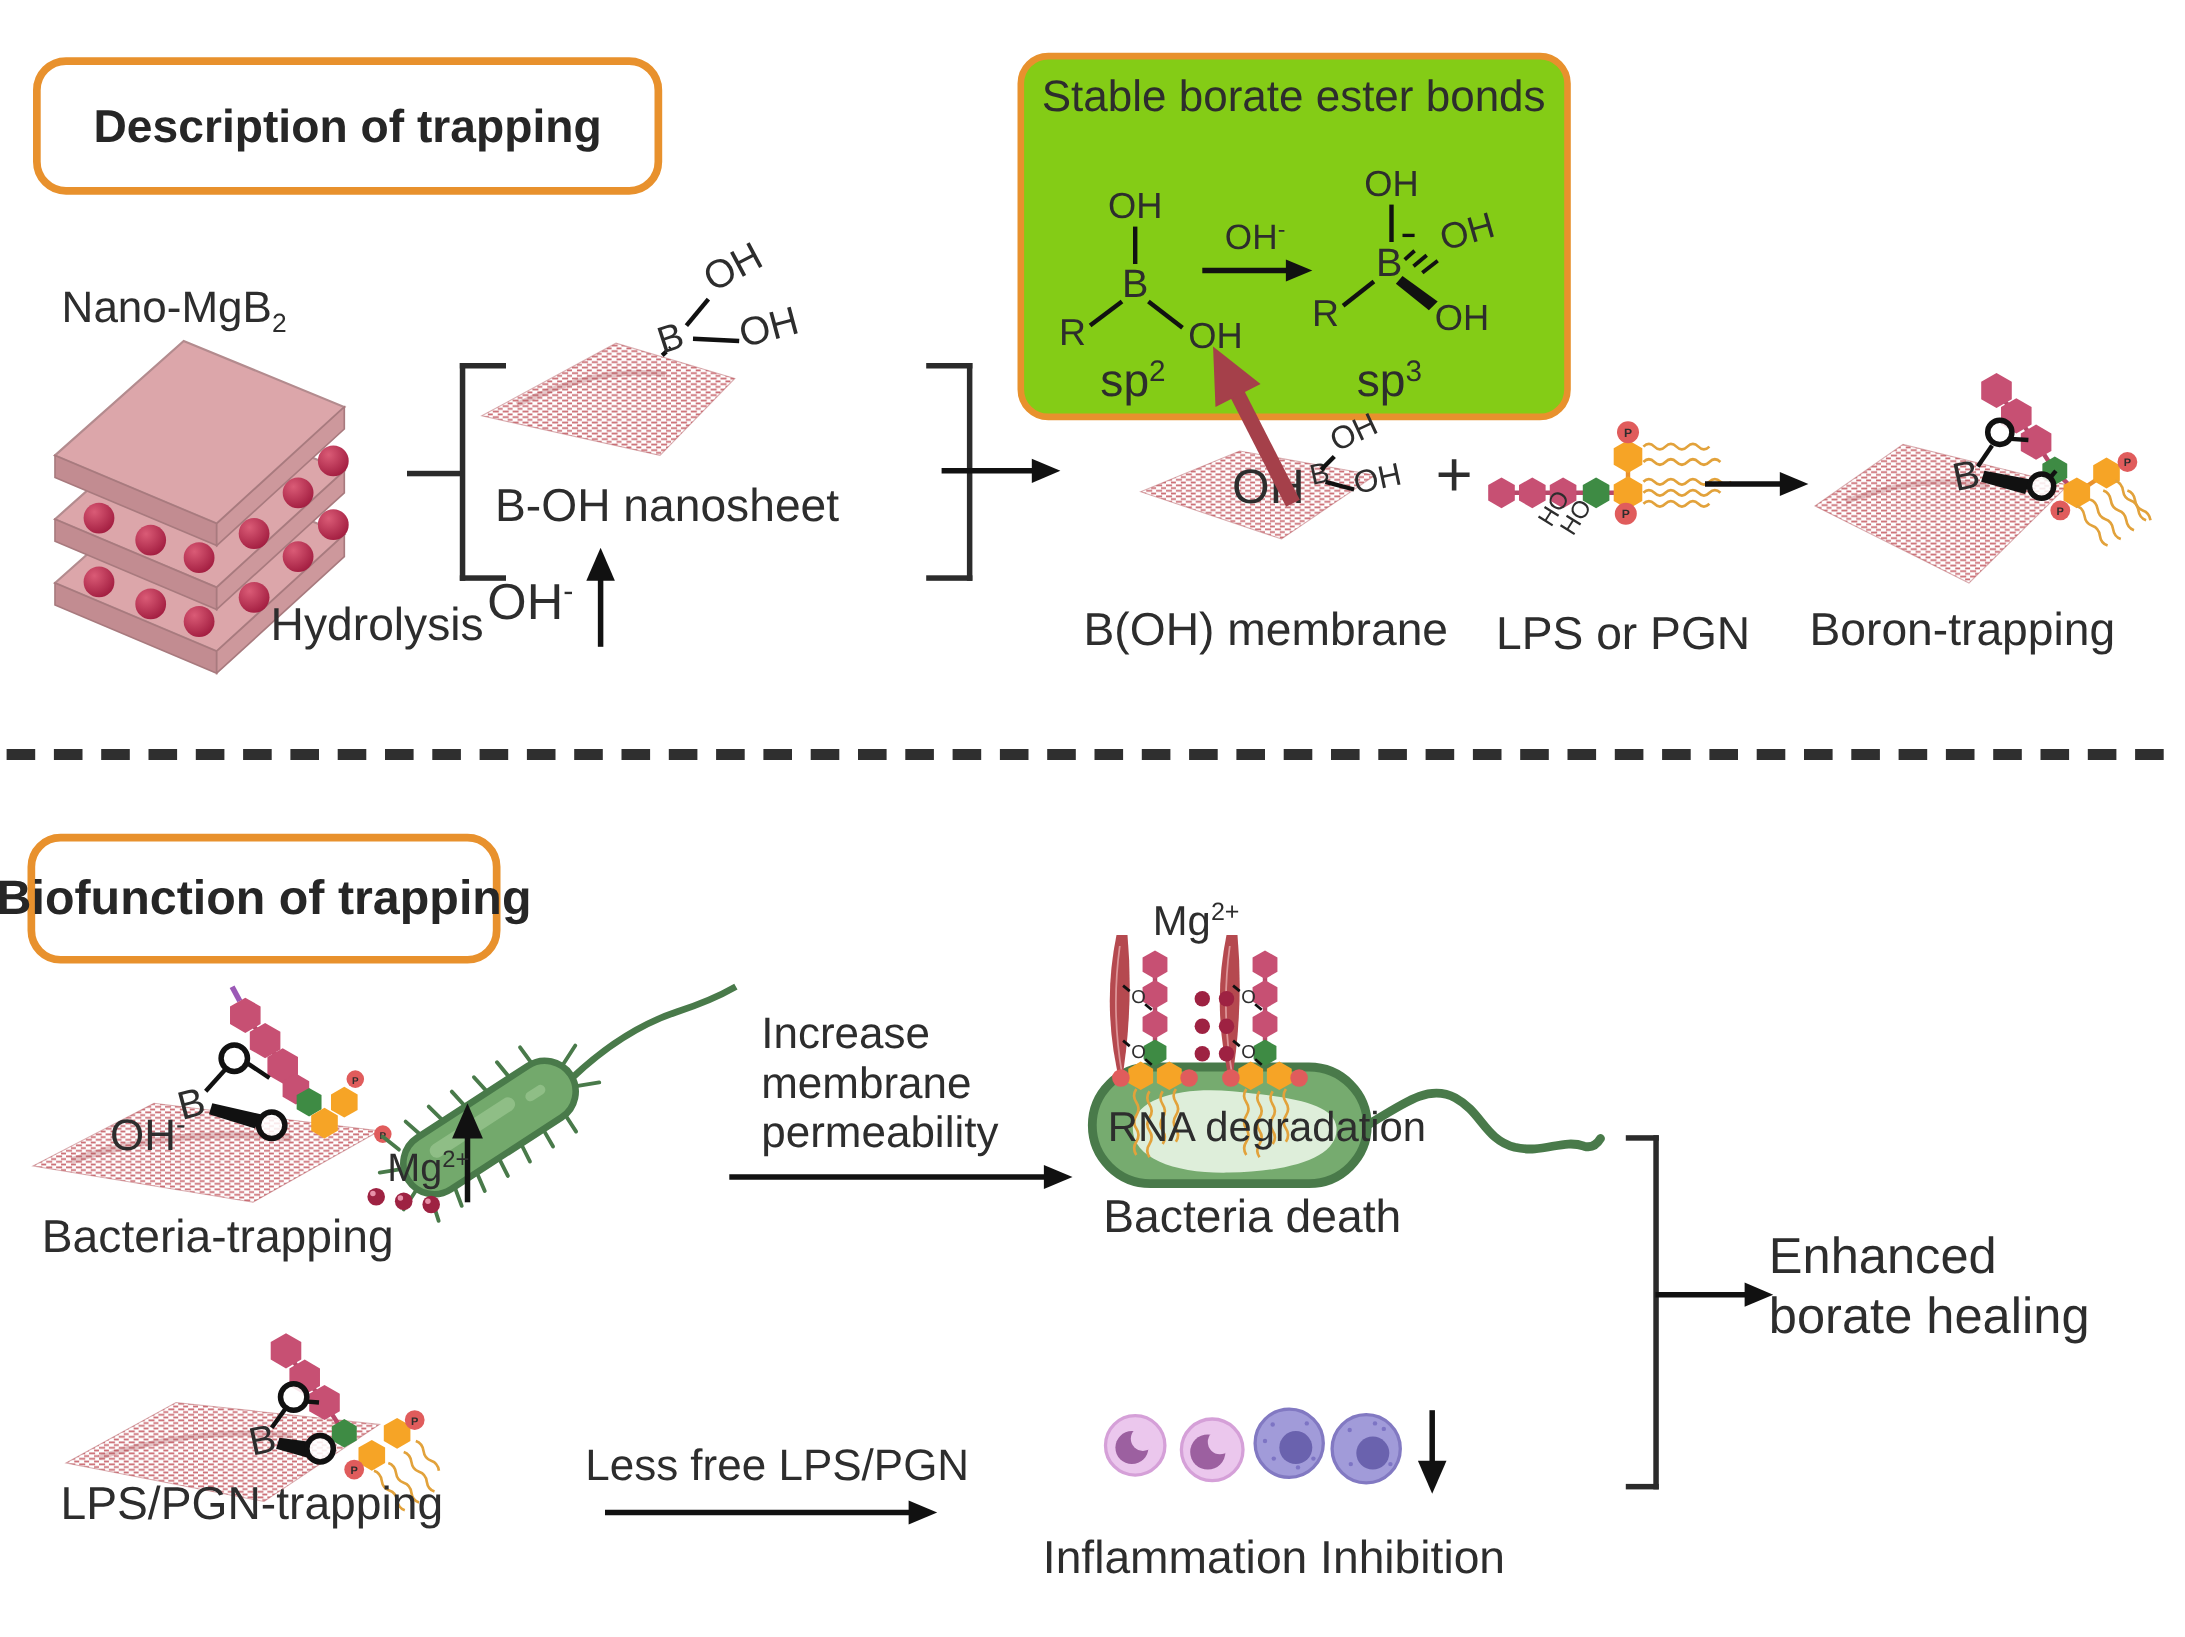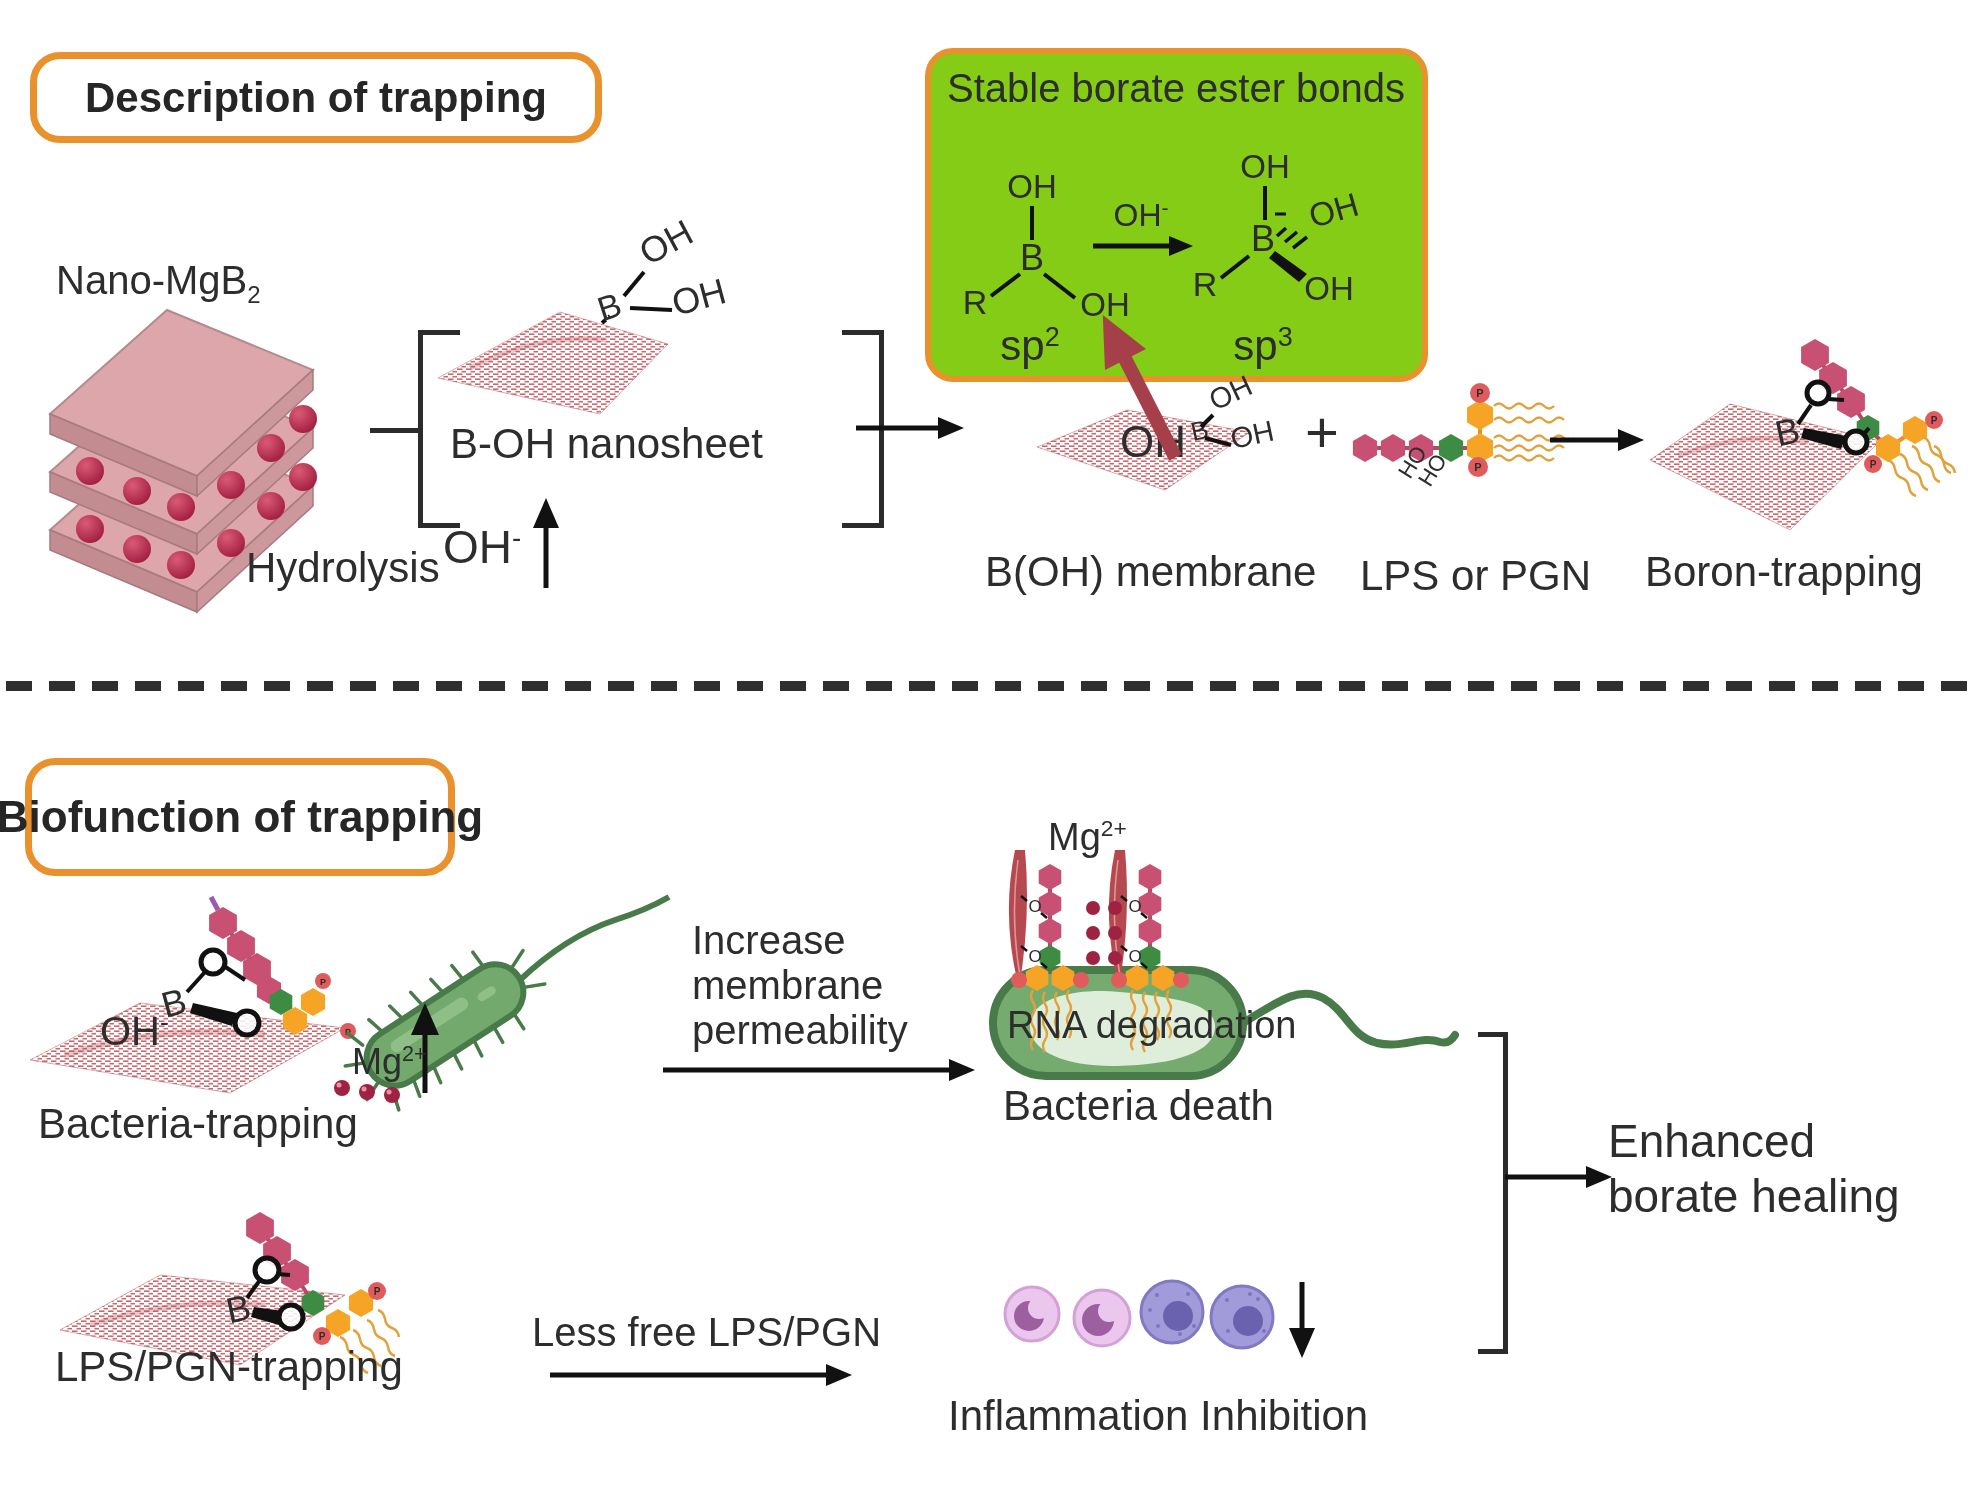--- a/index.html
+++ b/index.html
@@ -20,21 +20,21 @@
   svg text{font-family:"Liberation Sans",sans-serif;fill:#2d2d2d;}
   .tail{stroke:#E2A23B;stroke-width:2.4;fill:none;}
   .bond{stroke:#111;stroke-width:4;fill:none;}
   .spike{stroke:#497A4A;stroke-width:3.5;stroke-linecap:round;}
 </style>
 </head>
 <body>
 
 <div class="canvas">
 
-  <div class="title-box" style="left:30px;top:52px;width:572px;height:91px;">
+  <div class="title-box" style="left:30px;top:52px;width:572px;height:125px;">
     <span class="t">Description of trapping</span>
   </div>
 
   <div class="lbl" style="left:56px;top:258px;font-size:40px;">
     <span>Nano-MgB</span><sub>2</sub>
   </div>
 
   <svg class="abs" style="left:45px;top:296px;" width="335" height="330" viewBox="0 0 335 330">
     <defs>
       <g id="plate">
@@ -79,21 +79,21 @@
     <g>
       <line x1="172" y1="95" x2="180" y2="88" class="bond" stroke-dasharray="5 4"></line>
       <text x="183" y="90" font-size="34" text-anchor="middle" transform="rotate(-18 183 90)">B</text>
       <line x1="194" y1="68" x2="214" y2="44" class="bond"></line>
       <text x="218" y="38" font-size="36" transform="rotate(-28 218 38)">OH</text>
       <line x1="200" y1="80" x2="242" y2="82" class="bond"></line>
       <text x="246" y="88" font-size="36" transform="rotate(-15 246 88)">OH</text>
     </g>
   </svg>
 
-  <div class="lbl" style="left:450px;top:420px;">B-OH nanosheet</div>
+  <div class="lbl" style="left:450px;top:436px;">B-OH nanosheet</div>
 
   <div class="lbl" style="left:443px;top:522px;font-size:46px;">
     <span>OH</span><sup>-</sup>
   </div>
   <svg class="abs" style="left:525px;top:496px;" width="42" height="95">
     <line x1="21" y1="92" x2="21" y2="26" stroke="#111" stroke-width="5"></line>
     <polygon points="8,32 21,2 34,32" fill="#111"></polygon>
   </svg>
 
   <div class="bracket-r" style="left:842px;top:330px;width:42px;height:198px;"></div>

